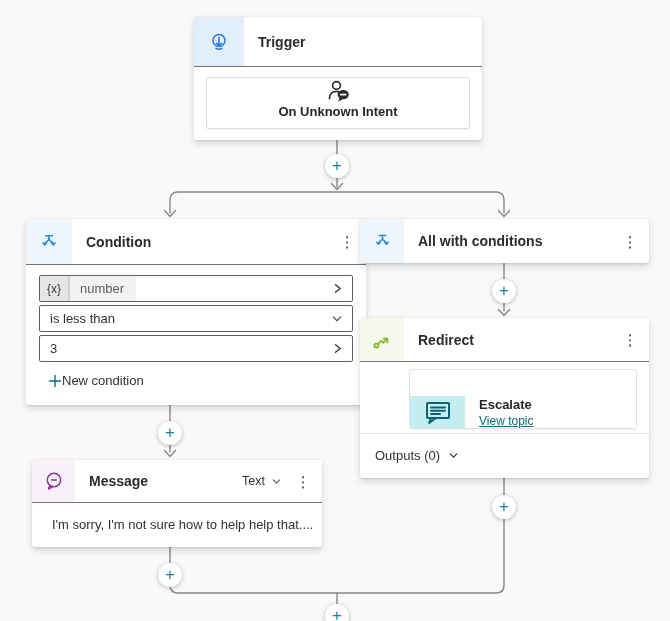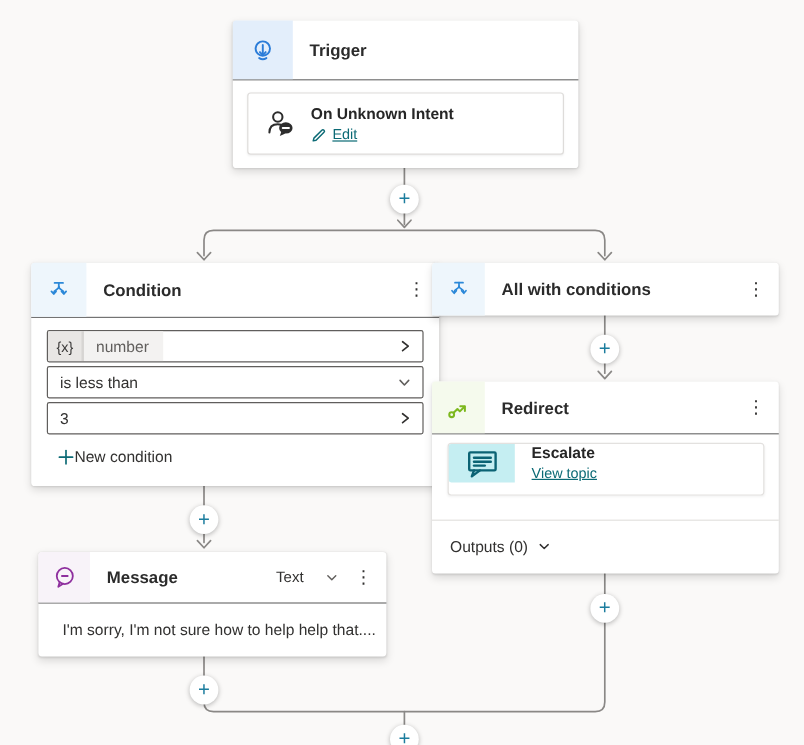--- a/index.html
+++ b/index.html
@@ -19,21 +19,21 @@
   .hdr.bordered { border-bottom:1px solid #737373; }
   .icon-cell { height:100%; display:flex; align-items:center; justify-content:center; flex:none; border-radius:3px 0 0 0; }
   .hdr-title { font-weight:bold; font-size:14px; margin-left:14px; color:#2b2b2b; white-space:nowrap; }
   .spacer { flex:1; }
   .kebab { width:22px; text-align:center; font-size:15px; color:#323130; cursor:pointer; margin-right:8px; line-height:1; }
 
   
   .trigger-body { padding:10px 12px; }
   .inner-card {
     height:52px; display:flex; align-items:center; background:#fff;
-    border:1px solid #dedcda; border-radius:3px; box-shadow:0 1px 2px rgba(0,0,0,.06);
+    border:1px solid #dedcda; border-radius:3px; box-shadow:0 1px 2px rgba(0,0,0,.06);flex-direction:column;
   }
   .inner-card .picon { margin:0 12px 0 14px; flex:none; display:flex; }
   .card-title { font-size:13px; font-weight:bold; color:#262626; }
   .edit-row { display:flex; align-items:center; gap:5px; margin-top:3px; }
   a.tlink { font-size:12px; color:#0b6a75; text-decoration:underline; cursor:pointer; }
 
   
   .cond-body { padding:10px 13px 13px 13px; }
   .row {
     height:27px; border:1px solid #605e5c; border-radius:2px; background:#fff;
@@ -43,30 +43,30 @@
   .seg-name { background:#f3f2f1; height:100%; display:flex; align-items:center; padding:0 12px; color:#323130; }
   .seg-div { width:1px; height:100%; background:#d8d6d4; }
   .seg-type { background:#f3f2f1; height:100%; display:flex; align-items:center; padding:0 12px 0 10px; color:#605e5c; }
   .row .pad { padding-left:10px; }
   .row .caret { margin-right:9px; display:flex; }
   .new-cond { display:flex; align-items:center; margin-top:11px; padding-left:9px; font-size:13px; color:#323130; cursor:pointer; }
 
   
   .redir-body { height:71px; padding:7px 12px 0 13px; }
   .topic-card {
-    height:44px; display:flex; align-items:flex-start; background:#fff;
-    border:1px solid #e3e1df; border-radius:3px; box-shadow:0 1px 2px rgba(0,0,0,.05);
+    height:60px; display:flex; align-items:flex-end; background:#fff;
+    border:1px solid #e3e1df; border-radius:3px; box-shadow:0 1px 2px rgba(0,0,0,.05);margin-left:36px;
   }
   .topic-icon-block { width:55px; flex:none; background:#c5eef2; display:flex; align-items:center; justify-content:center; border-radius:2px 0 0 2px; }
   .topic-text { display:flex; flex-direction:column; justify-content:center; padding-left:14px; gap:2px; }
   .outputs-row { height:44px; border-top:1px solid #e3e1df; display:flex; align-items:center; padding-left:15px; gap:8px; font-size:13px; color:#323130; cursor:pointer; }
 
   
   .msg-body { height:44px; display:flex; align-items:center; padding:0 12px 2px 20px; font-size:13px; color:#323130; white-space:nowrap; }
-  .fmt-select { display:flex; align-items:center; gap:18px; font-size:12.5px; color:#323130; margin-right:10px; cursor:pointer; }
+  .fmt-select { display:flex; align-items:center; gap:6px; font-size:12.5px; color:#323130; margin-right:10px; cursor:pointer; }
 
   
   .plus {
     position:absolute; width:24px; height:24px; border-radius:50%; background:#fff; z-index:3;
     box-shadow:0 1px 4px rgba(0,0,0,.28); display:flex; align-items:center; justify-content:center;
     color:#1c7d9e; font-size:17px; cursor:pointer; user-select:none;
   }
   .plus span { line-height:1; transform:translateY(-1px); }
 </style>
 </head>
@@ -111,28 +111,20 @@
           <svg width="26" height="26" viewBox="0 0 26 26">
             <circle cx="10.5" cy="7.5" r="3.9" fill="none" stroke="#2d2d2d" stroke-width="1.7"></circle>
             <path d="M3.5,20.5 C3.5,15.2 6.7,13.5 10.5,13.5 C11.5,13.5 12.3,13.6 13.1,13.9" fill="none" stroke="#2d2d2d" stroke-width="1.7" stroke-linecap="round"></path>
             <ellipse cx="17.2" cy="16.6" rx="5.6" ry="4.7" fill="#2d2d2d"></ellipse>
             <path d="M13.4,19.8 L12.2,23.4 L16.8,21.2 Z" fill="#2d2d2d"></path>
             <path d="M14.6,16.6 H19.8" stroke="#ffffff" stroke-width="1.6" stroke-linecap="round"></path>
           </svg>
         </span>
         <div>
           <div class="card-title">On Unknown Intent</div>
-          <div class="edit-row">
-            <span style="display:flex">
-              <svg width="13" height="13" viewBox="0 0 13 13" fill="none" stroke="#0b6a75" stroke-width="1.2" stroke-linejoin="round">
-                <path d="M2,11.4 L2.6,9.1 L9.2,2.5 C9.7,2 10.5,2 11,2.5 C11.5,3 11.5,3.8 11,4.3 L4.4,10.9 L2,11.4 Z"></path>
-              </svg>
-            </span>
-            <a class="tlink">Edit</a>
-          </div>
         </div>
       </div>
     </div>
   </div>
 
   <div class="node" style="left:26px; top:219px; width:340px; height:186px">
     <div class="hdr bordered" style="height:46px">
       <div class="icon-cell" style="width:46px; background:#eef6fc">
         <svg width="22" height="22" viewBox="0 0 22 22" fill="none" stroke="#2b88d8" stroke-width="1.5" stroke-linecap="round" stroke-linejoin="round">
           <path d="M7.5,4.8 H14.5"></path>

